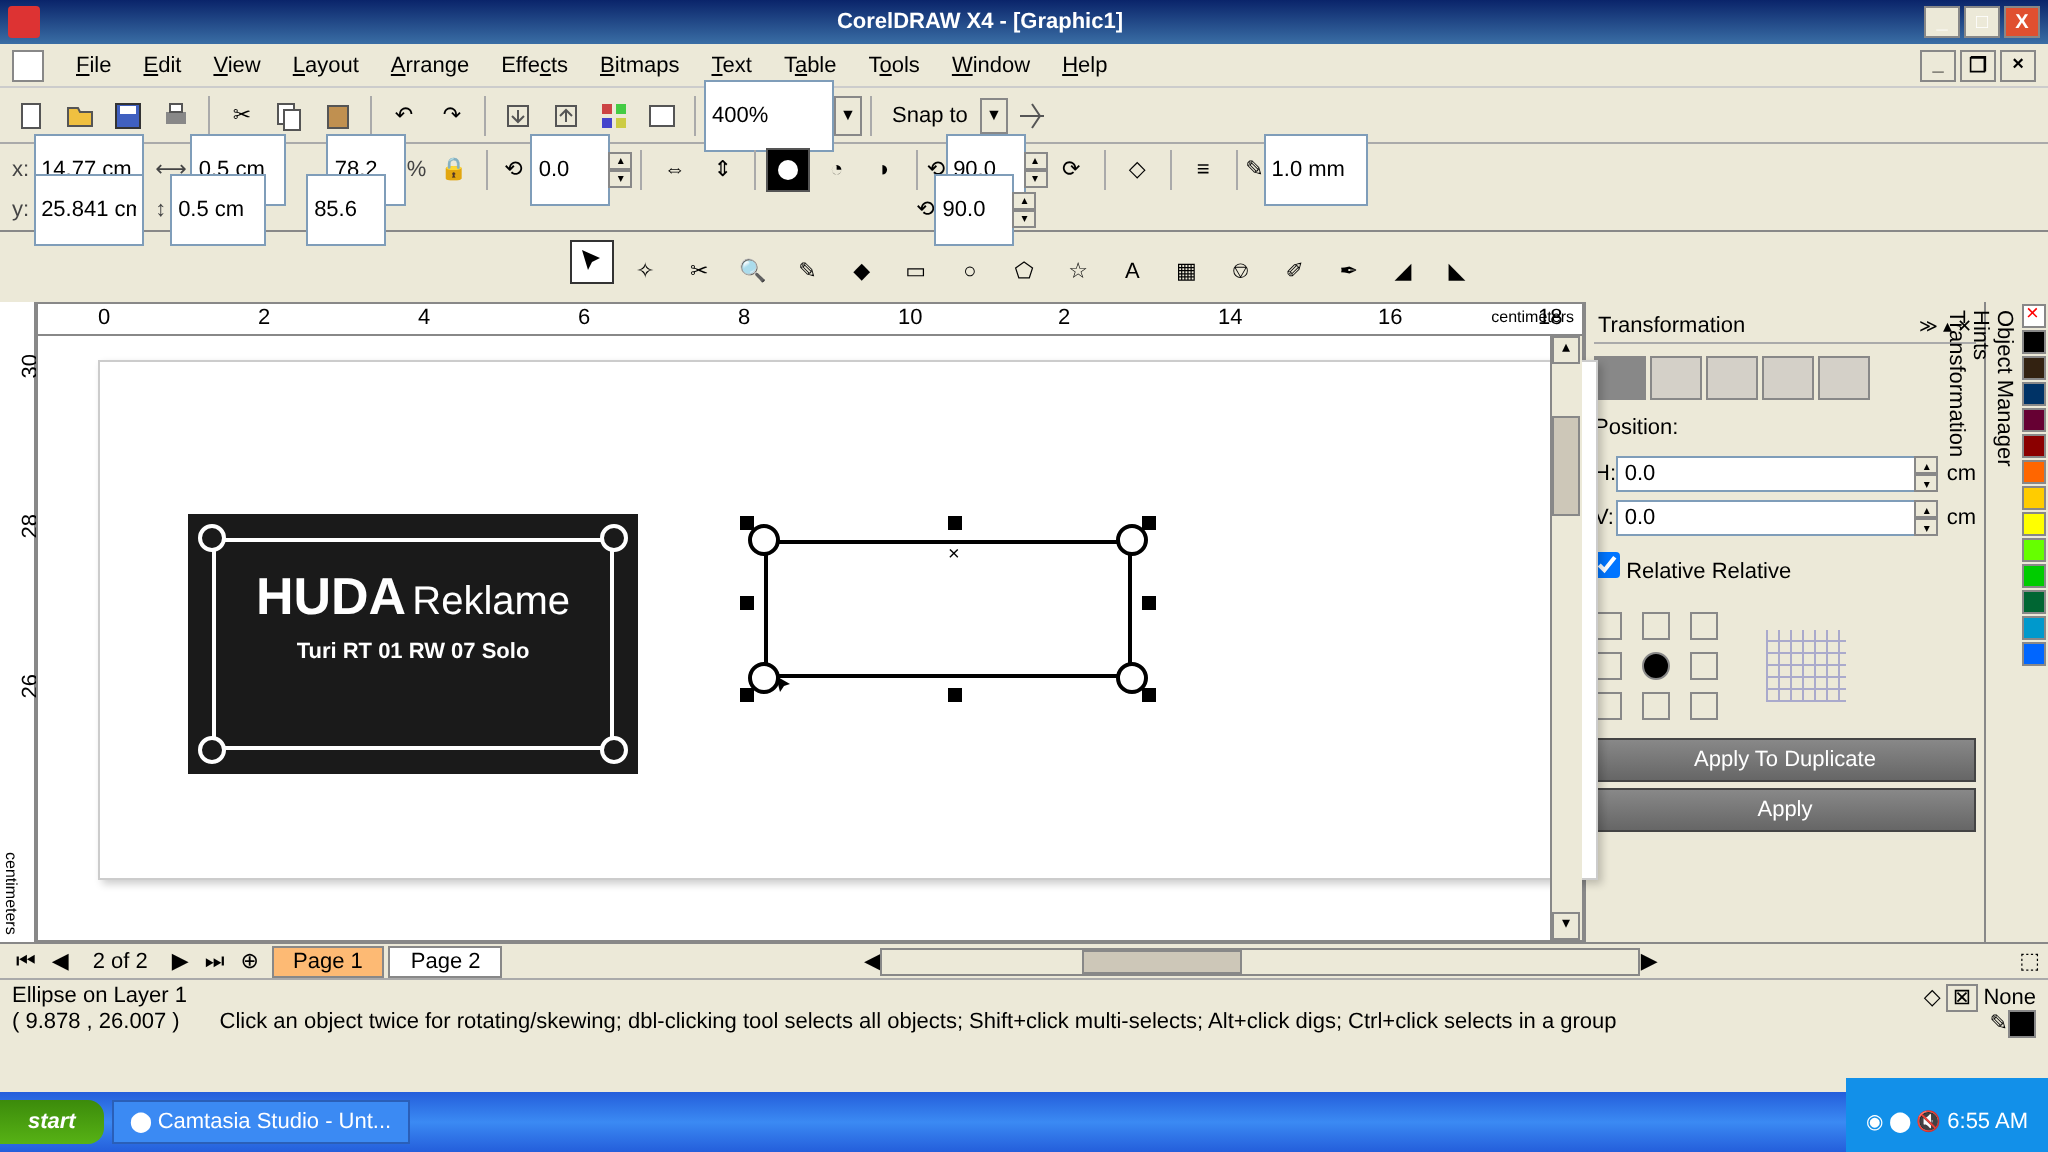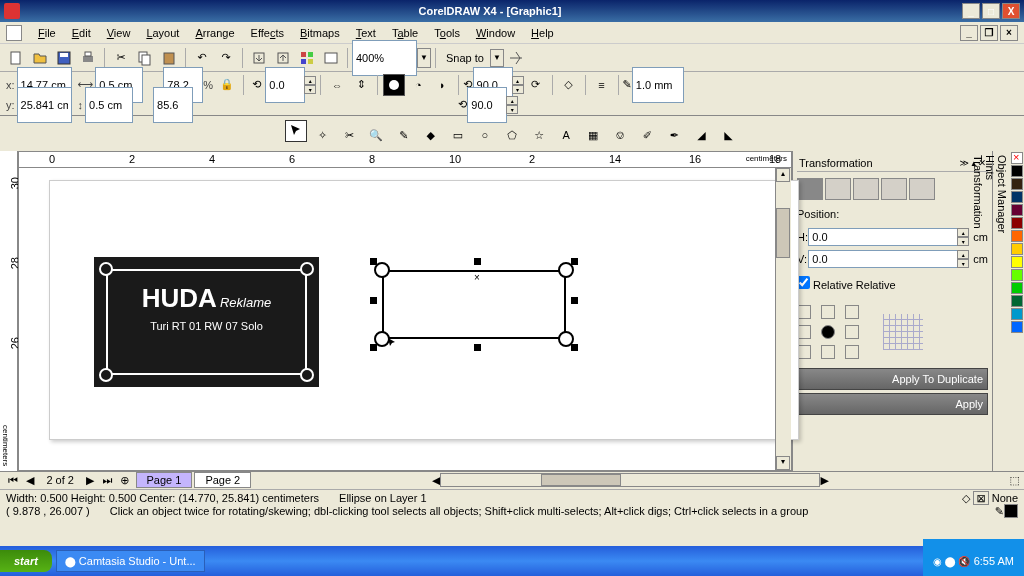--- a/index.html
+++ b/index.html
@@ -28,44 +28,44 @@
 .ruler-v .num{position:absolute;right:2px;transform:rotate(-90deg);transform-origin:right}
 .canvas-area{flex:1;background:#fff;position:relative;border:1px solid #888}
 .ruler-h{height:16px;background:#fff;border-bottom:1px solid #888;position:relative;font-size:8px}
 .ruler-h .num{position:absolute;top:1px}
 .page{position:absolute;left:30px;top:28px;width:750px;height:260px;background:#fff;border:1px solid #ccc;box-shadow:2px 2px 4px rgba(0,0,0,0.2)}
 .card{position:absolute;left:75px;top:105px;width:225px;height:130px;background:#1a1a1a}
 .inner{position:absolute;inset:12px;border:2px solid #fff}
 .corner{position:absolute;width:14px;height:14px;border:2px solid #fff;border-radius:50%;background:#1a1a1a}
 .card-t{color:#fff;text-align:center;margin-top:26px}
 .card-t .h{font-size:26px;font-weight:bold;font-family:Arial}
-.card-t .r{font-style:italic;font-size:13px}
-.card-t .a{font-size:11px;font-weight:normal;margin-top:6px}
+.card-t .r{font-size:20px}
+.card-t .a{font-size:11px;font-weight:bold;margin-top:6px}
 .sel{position:absolute;left:355px;top:110px;width:200px;height:85px}
 .rect{position:absolute;inset:8px;border:2px solid #000}
 .circ{position:absolute;width:16px;height:16px;border:2px solid #000;border-radius:50%;background:#fff}
 .hnd{position:absolute;width:7px;height:7px;background:#000}
 .dock{width:200px;background:#ece9d8;border-left:1px solid #888;padding:4px}
 .dock-h{display:flex;align-items:center;padding:2px;border-bottom:1px solid #aaa}
 .dock-row{display:flex;gap:2px;margin:6px 0}
 .dock-row .db{width:26px;height:22px;background:#d4d0c8;border:1px solid #888}
 .fld{display:flex;align-items:center;margin:4px 0}
 .fld label{width:16px}
 .fld input{flex:1;background:#fff;border:1px solid #7f9db9;height:18px;padding:0 3px}
 .fld .u{margin-left:4px}
 .chk{margin:8px 0}
 .grid9{display:grid;grid-template-columns:repeat(3,18px);gap:6px;margin:6px 0}
 .grid9 div{width:14px;height:14px;border:1px solid #888}
-.btn3d{background:linear-gradient(#888,#666);color:#fff;border:1px solid #444;padding:4px;text-align:right;margin:3px 0}
+.btn3d{background:linear-gradient(#888,#666);color:#fff;border:1px solid #444;padding:4px;text-align:center;margin:3px 0}
 .tabs-side{width:18px;background:#ece9d8;border-left:1px solid #888;writing-mode:vertical-rl;font-size:9px;padding:4px 2px}
 .palette{width:14px;background:#ece9d8}
 .palette div{width:12px;height:12px;margin:1px;border:1px solid #888}
 .pgtabs{height:18px;background:#ece9d8;border-top:1px solid #888;display:flex;align-items:center;padding:0 4px;font-size:10px}
 .pgtabs .nav{padding:0 4px}
-.pgtabs .tab{padding:1px 10px;background:#c4b5fd;border:1px solid #888;margin-left:2px}
+.pgtabs .tab{padding:1px 10px;background:#fdba74;border:1px solid #888;margin-left:2px}
 .pgtabs .tab.act{background:#fff}
 .hscroll{flex:1;display:flex;align-items:center;justify-content:center;margin:0 10px}
 .scrollbar{width:380px;height:14px;background:#ece9d8;border:1px solid #888;position:relative}
 .thumb{position:absolute;left:100px;width:80px;height:12px;background:#cdc7b8;border:1px solid #888}
 .status{padding:2px 6px;background:#ece9d8;border-top:1px solid #aaa;font-size:10px}
 .status .row{display:flex;gap:20px}
 .taskbar{position:fixed;bottom:0;left:0;right:0;height:30px;background:linear-gradient(#245edb,#3b8af3,#245edb);display:flex;align-items:center}
 .start{background:linear-gradient(#3c8b0b,#57b215);color:#fff;font-weight:bold;font-style:italic;padding:5px 14px;border-radius:0 8px 8px 0}
 .task{background:#3b8af3;color:#fff;margin-left:4px;padding:4px 8px;border:1px solid #2a5fb8;font-size:10px}
 .tray{margin-left:auto;background:#1290e9;color:#fff;padding:16px 10px;font-size:10px}
@@ -413,21 +413,20 @@
       <div class="scrollbar">
         <div class="thumb"></div>
       </div>
       <span>▶</span>
   </div>
   <span style="margin-left:auto">⬚</span>
 </div>
 
 <div class="status">
   <div class="row">
-    <span>Width: 0.500   Height: 0.500   Center: (14.770, 25.841)   centimeters</span>
     <span>Ellipse on Layer 1</span>
     <span style="margin-left:auto">◇ <span style="border:1px solid #888;padding:0 2px">⊠</span> <span>None</span></span>
   </div>
   <div class="row">
     <span>( 9.878 , 26.007 )</span>
     <span>Click an object twice for rotating/skewing; dbl-clicking tool selects all objects; Shift+click multi-selects; Alt+click digs; Ctrl+click selects in a group</span>
     <span style="margin-left:auto">✎ <span style="border:1px solid #888;padding:0 6px;background:#000"></span></span>
   </div>
 </div>
 

